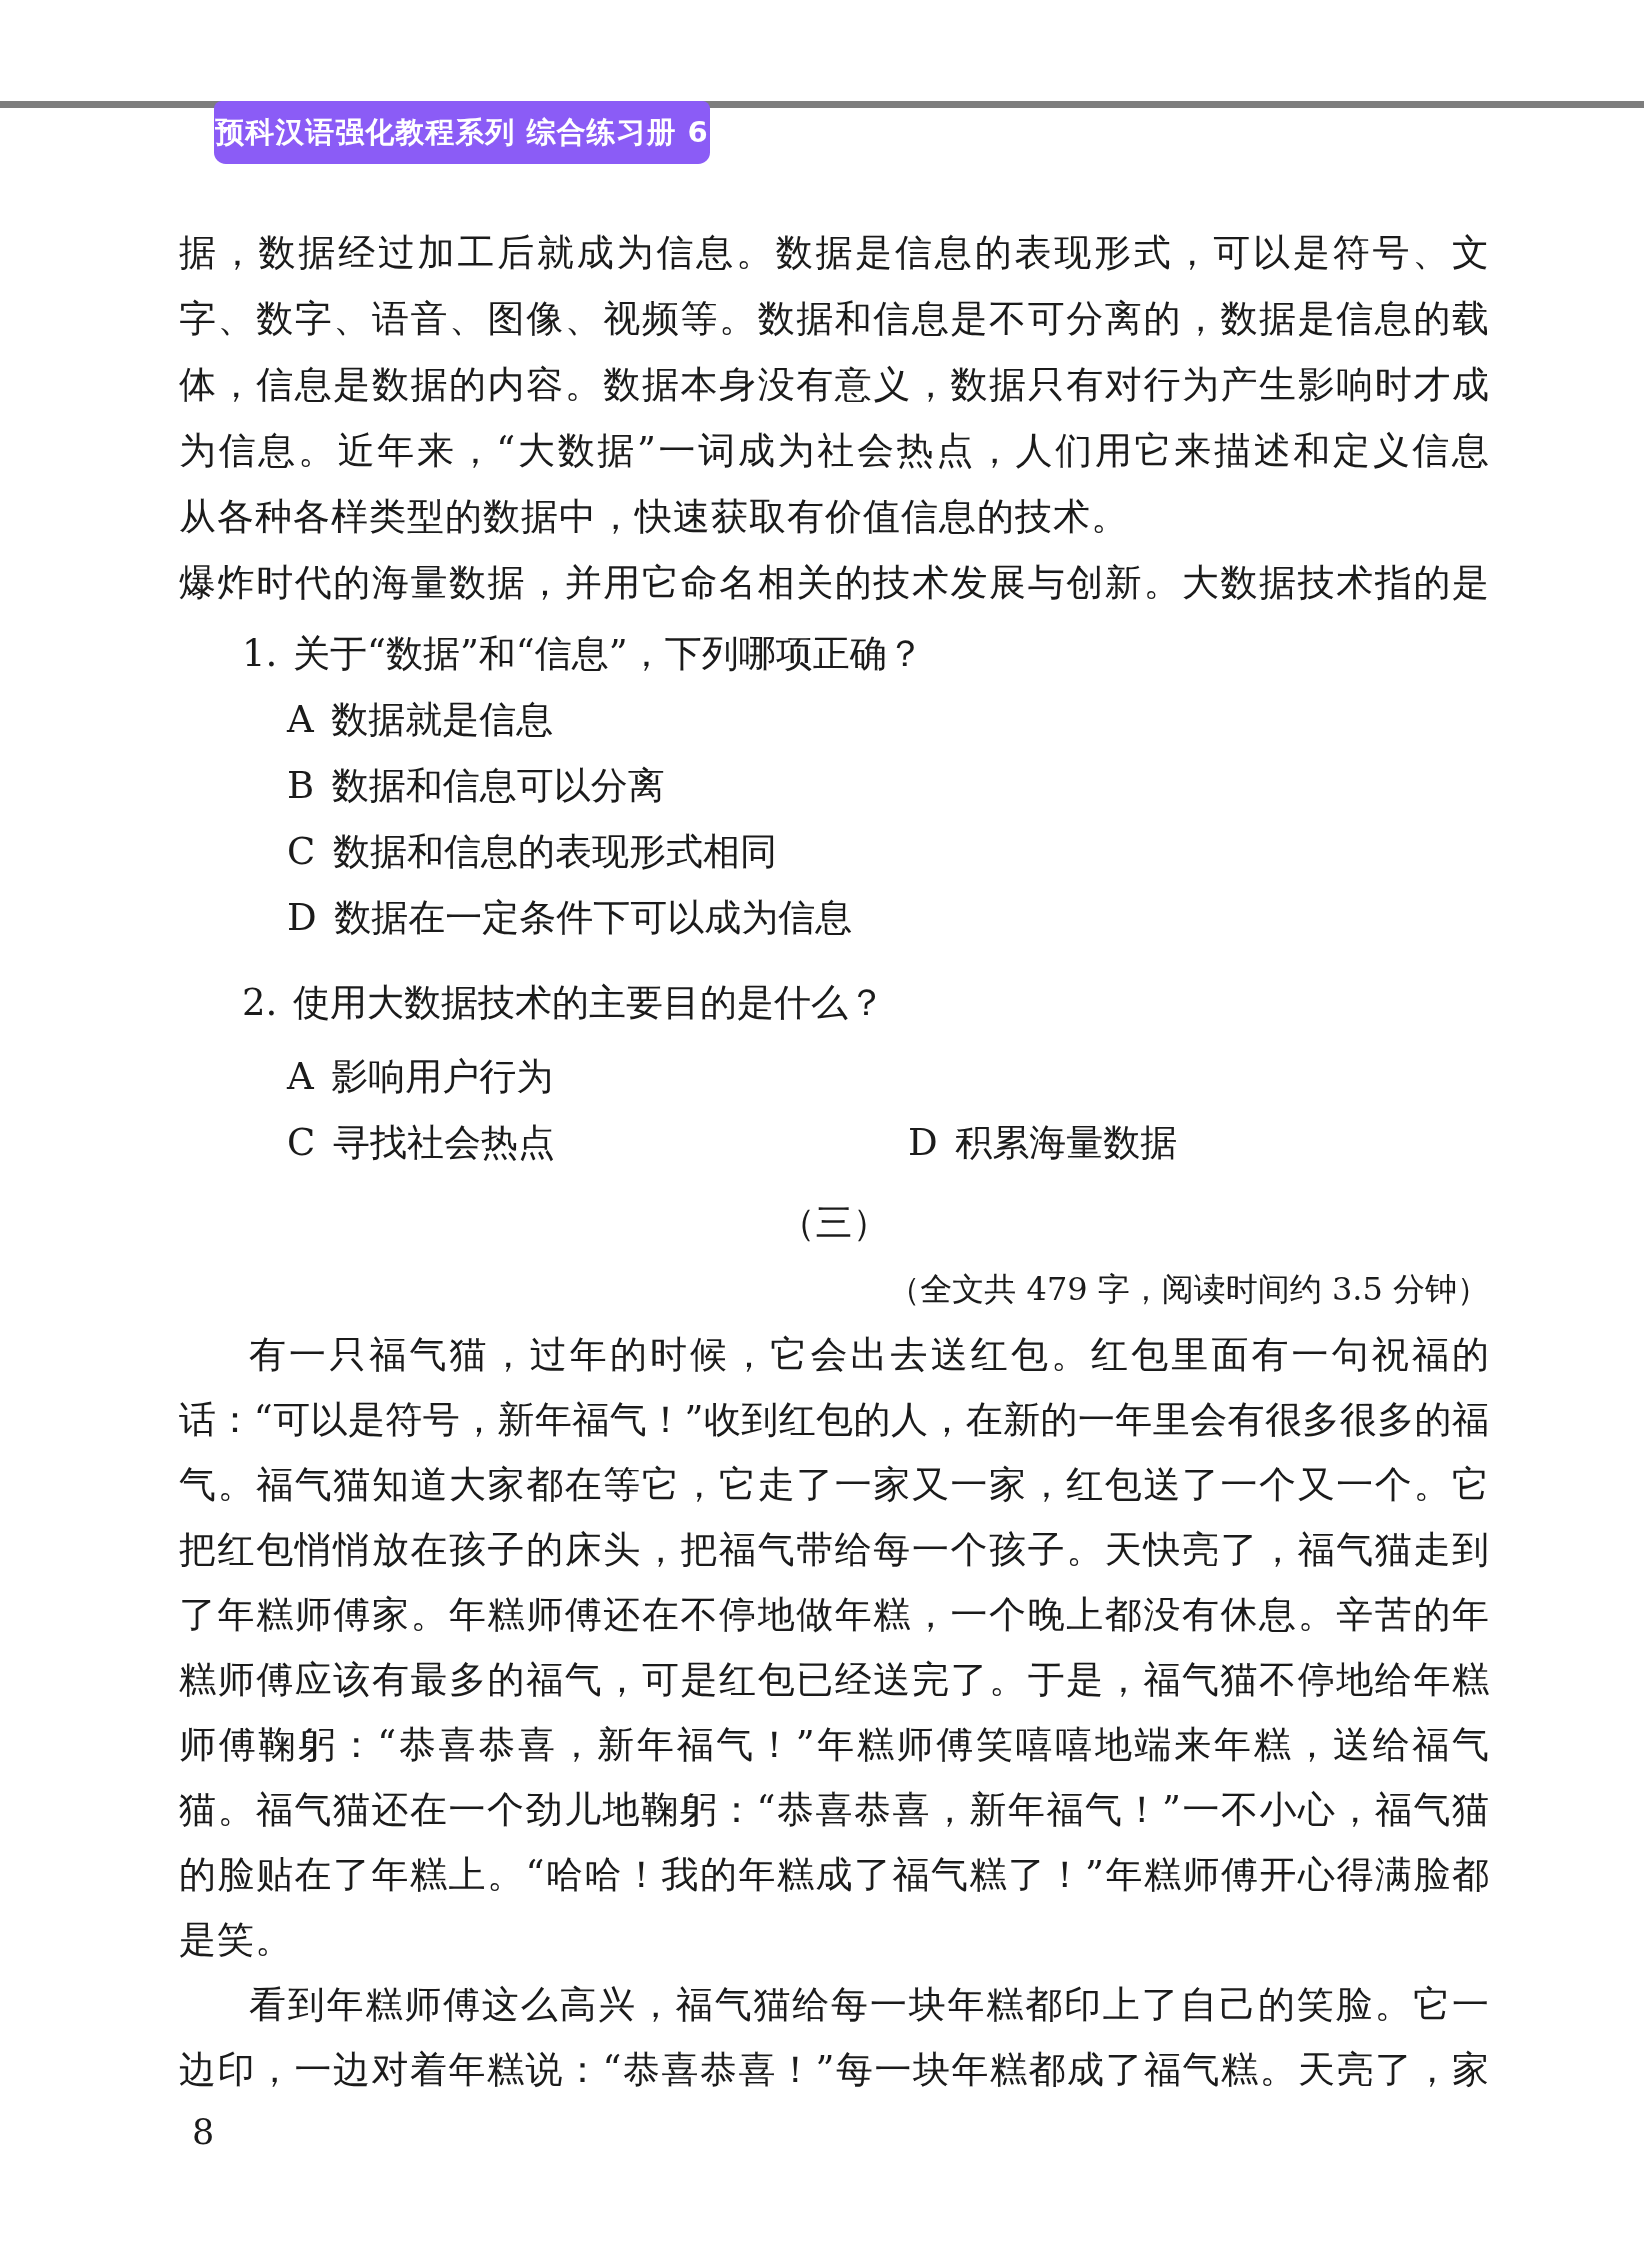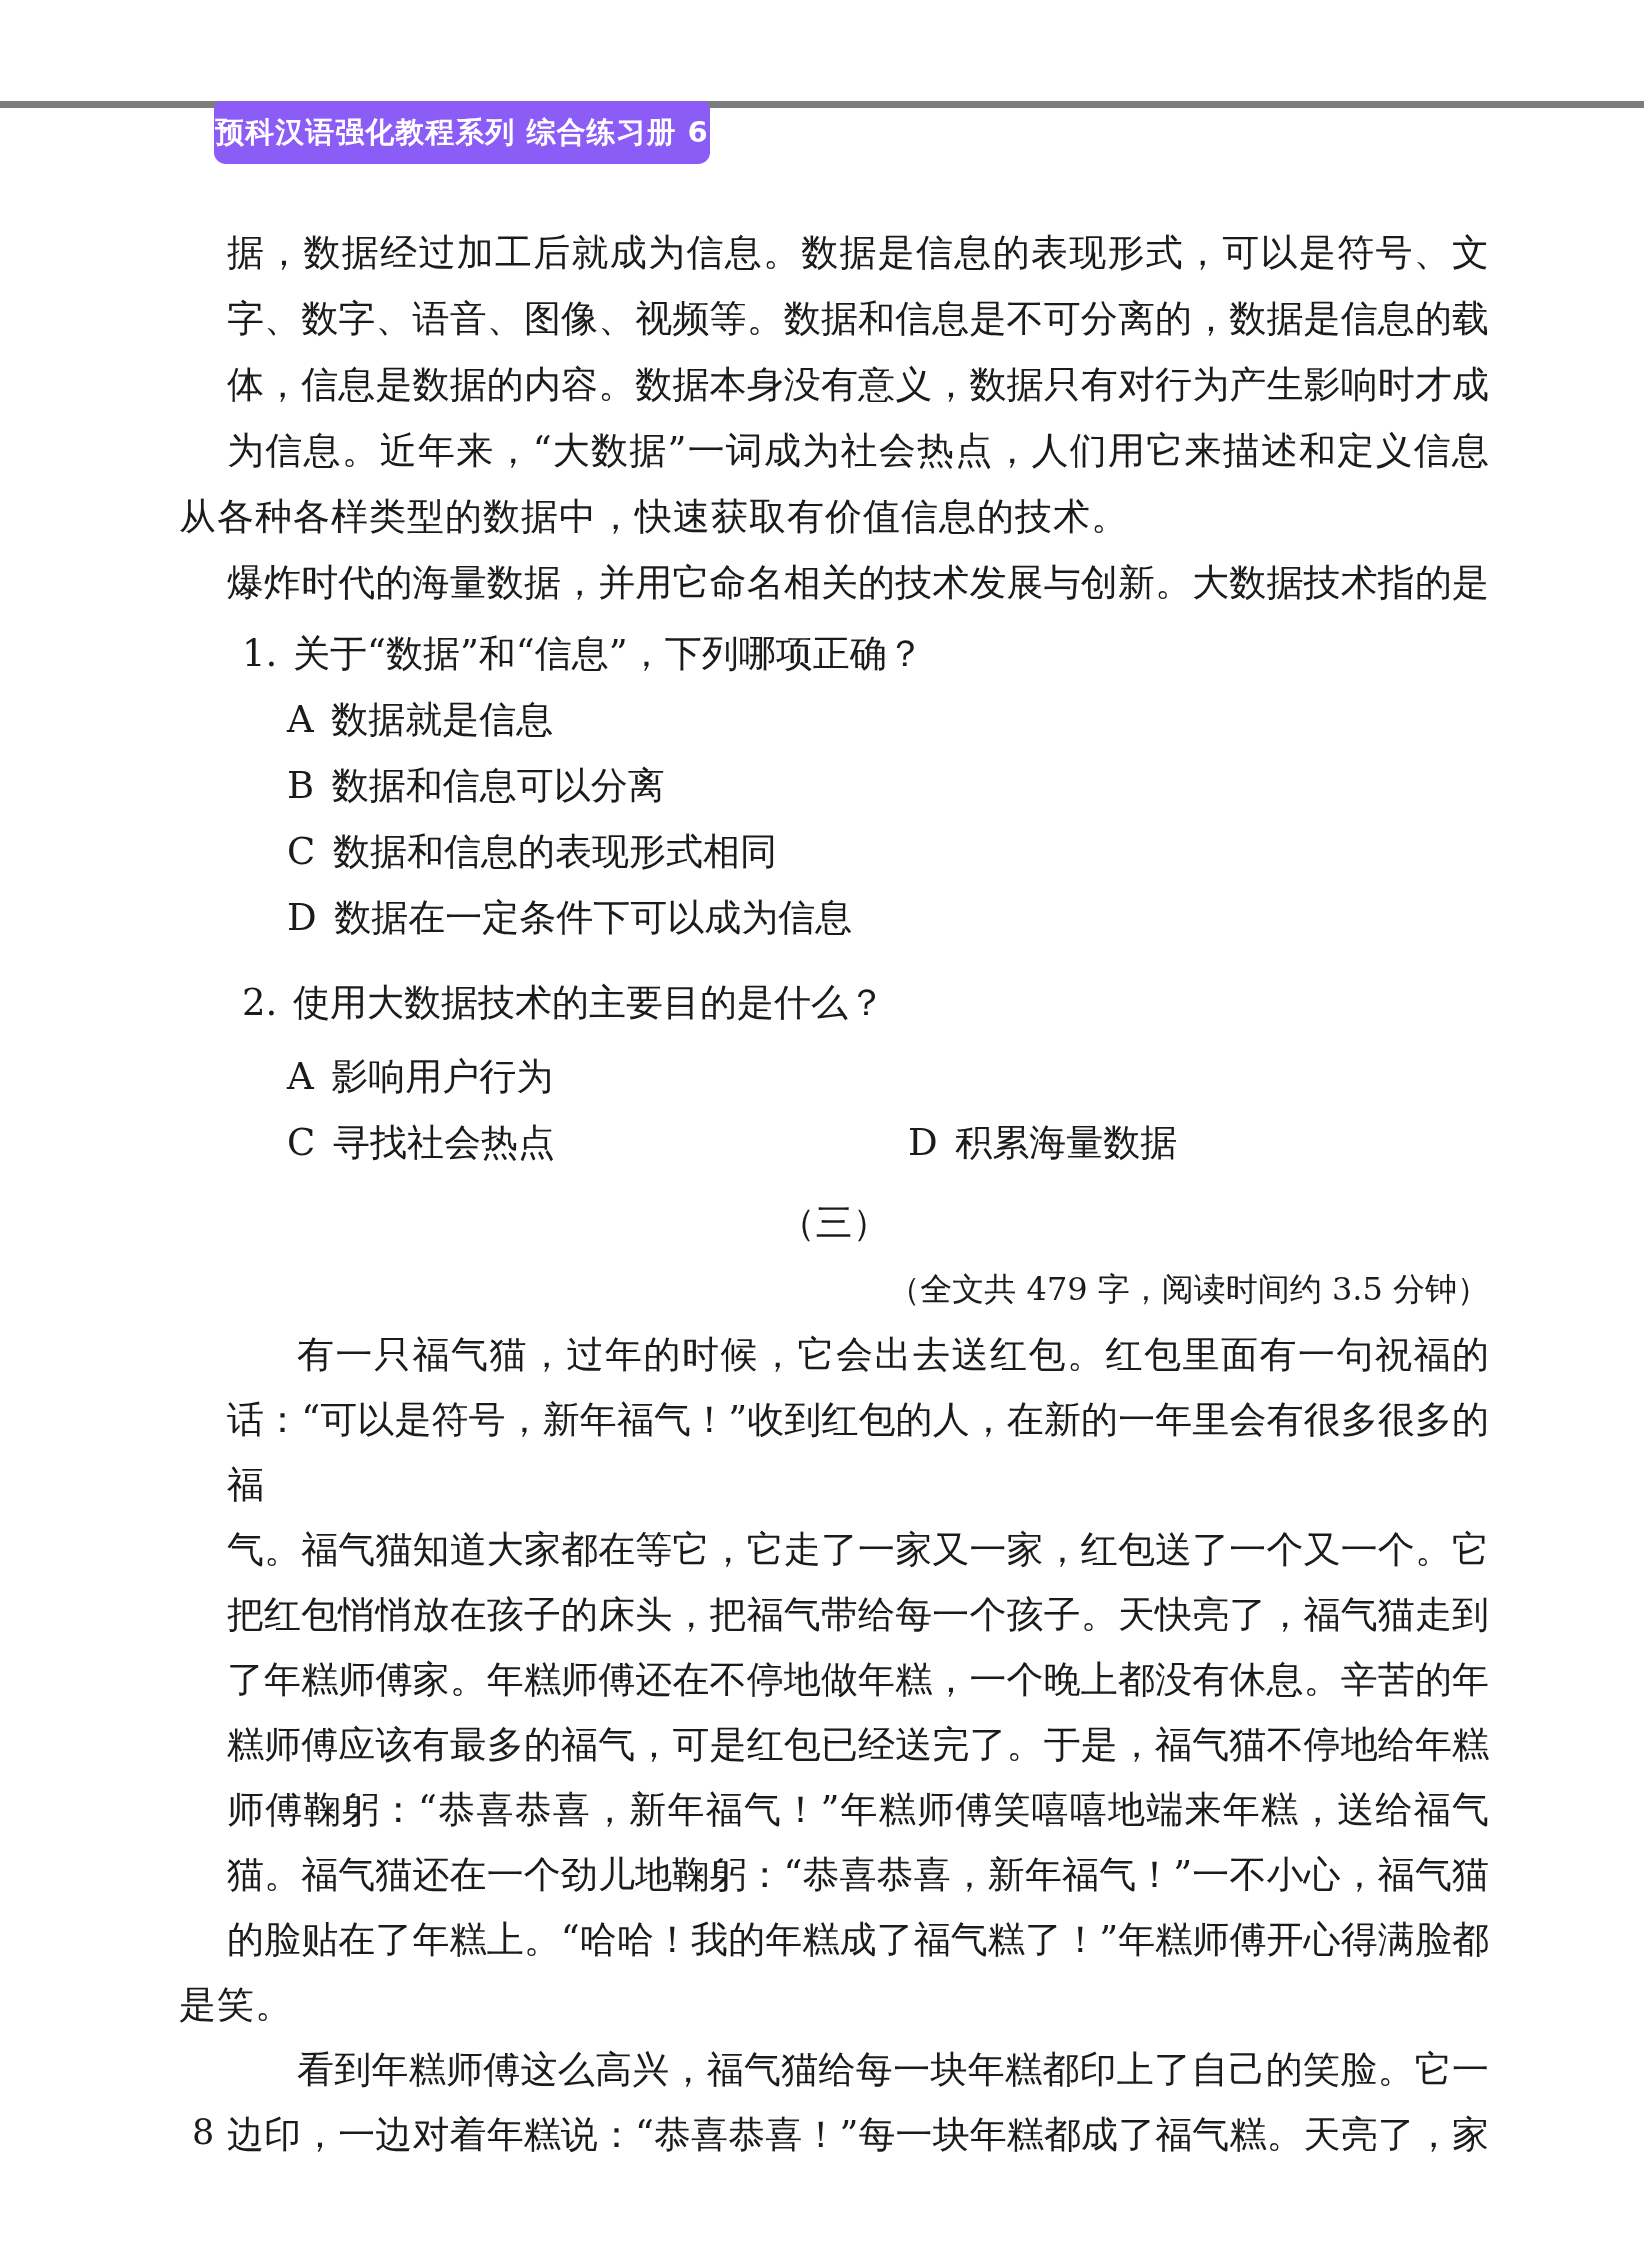--- a/index.html
+++ b/index.html
@@ -50,21 +50,20 @@
     font-size: 37px;
     line-height: 66px;
     white-space: nowrap;
     letter-spacing: 1px;
   }
   .fill {
     white-space: normal;
     text-align: justify;
     text-align-last: justify;
     letter-spacing: 0;
-    margin-left: 48px;
   }
   .story .bodyline { line-height: 65px; }
   .indent2 { text-indent: 70px; }
 
   
   .q-line {
     font-size: 37px;
     line-height: 66px;
     padding-left: 63px;
     margin-top: 4.9px;

